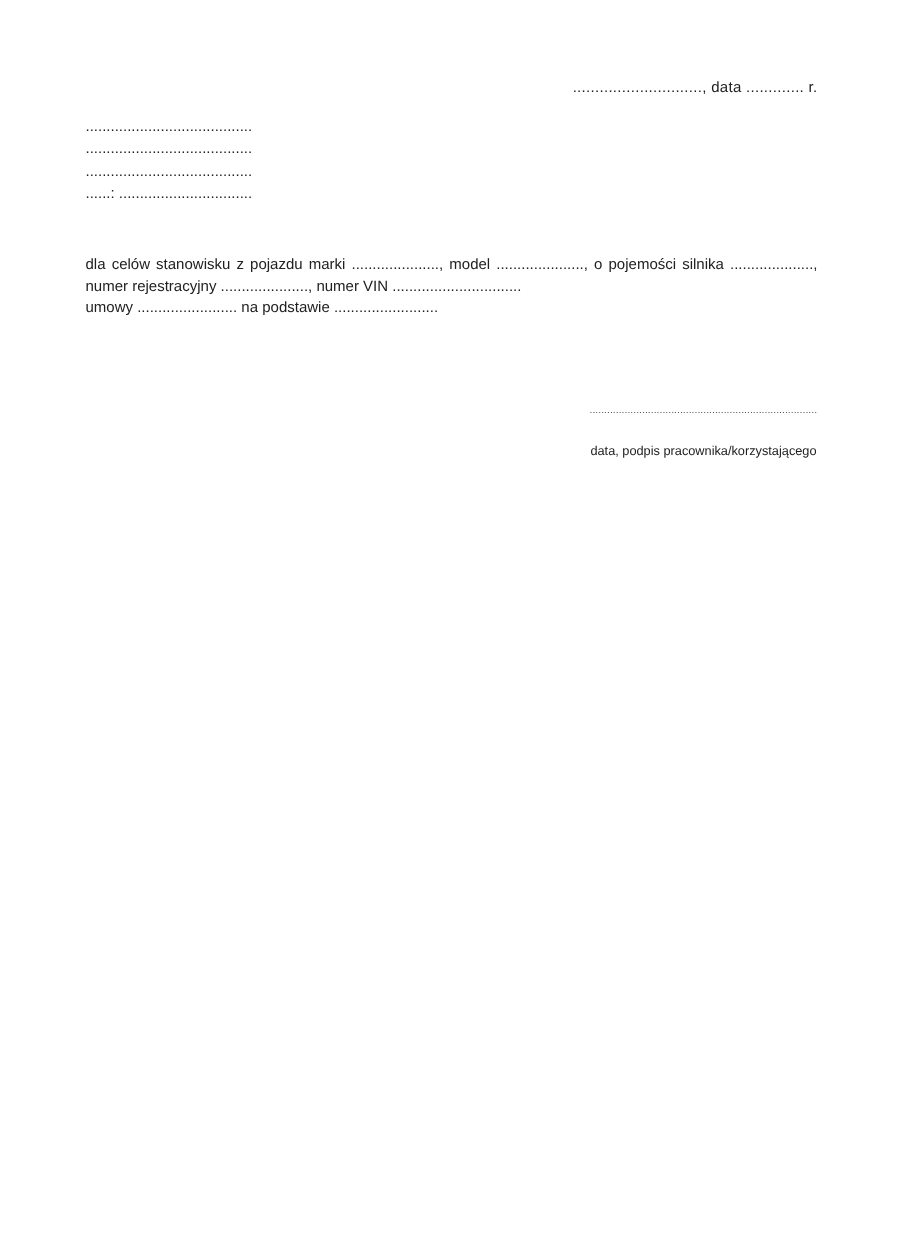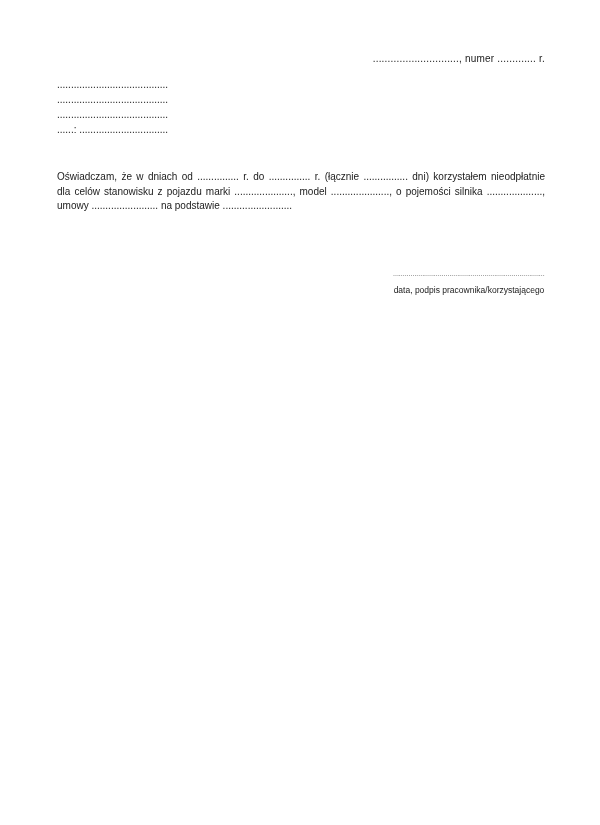--- a/index.html
+++ b/index.html
@@ -53,44 +53,44 @@
   }
   .signature-line {
     font-size: 7px;
     line-height: 7px;
     color: #555555;
     white-space: nowrap;
     overflow: hidden;
     letter-spacing: 0;
   }
   .signature-caption {
-    margin-top: 8px;
+    margin-top: 18px;
     font-size: 8.5px;
     line-height: 10px;
     white-space: nowrap;
   }
 </style>
 </head>
 <body>
 
 <div class="page">
 
-  <div class="date-row">............................., numer ............. r.</div>
+  <div class="date-row">............................., data ............. r.</div>
 
   <div class="sender-block">
     <div class="sender-line">........................................</div>
     <div class="sender-line">........................................</div>
     <div class="sender-line">........................................</div>
     <div class="sender-line">......: ................................</div>
   </div>
 
 
   <div class="body-text">
-    <div class="body-line just">Oświadczam, że w dniach od ............... r. do ............... r. (łącznie ................ dni) korzystałem nieodpłatnie</div>
     <div class="body-line just">dla celów stanowisku z pojazdu marki ....................., model ....................., o pojemości silnika ....................,</div>
+    <div class="body-line plain">numer rejestracyjny ....................., numer VIN ...............................</div>
     <div class="body-line plain">umowy ........................ na podstawie .........................</div>
   </div>
 
   <div class="signature-block">
     <div class="signature-line">................................................................................</div>
     <div class="signature-caption">data, podpis pracownika/korzystającego</div>
   </div>
 
 </div>
 

